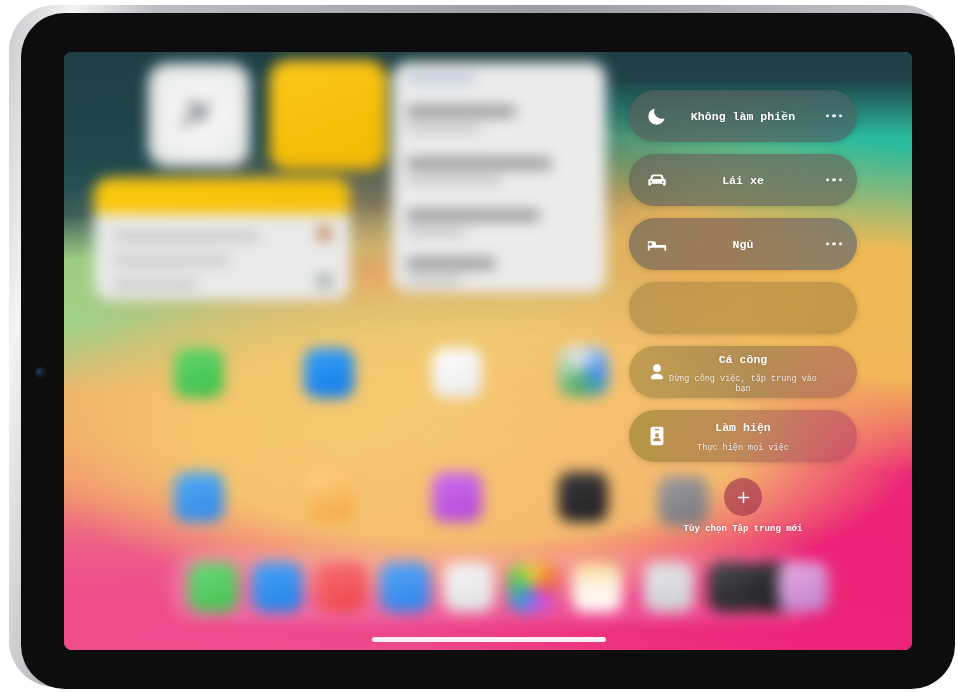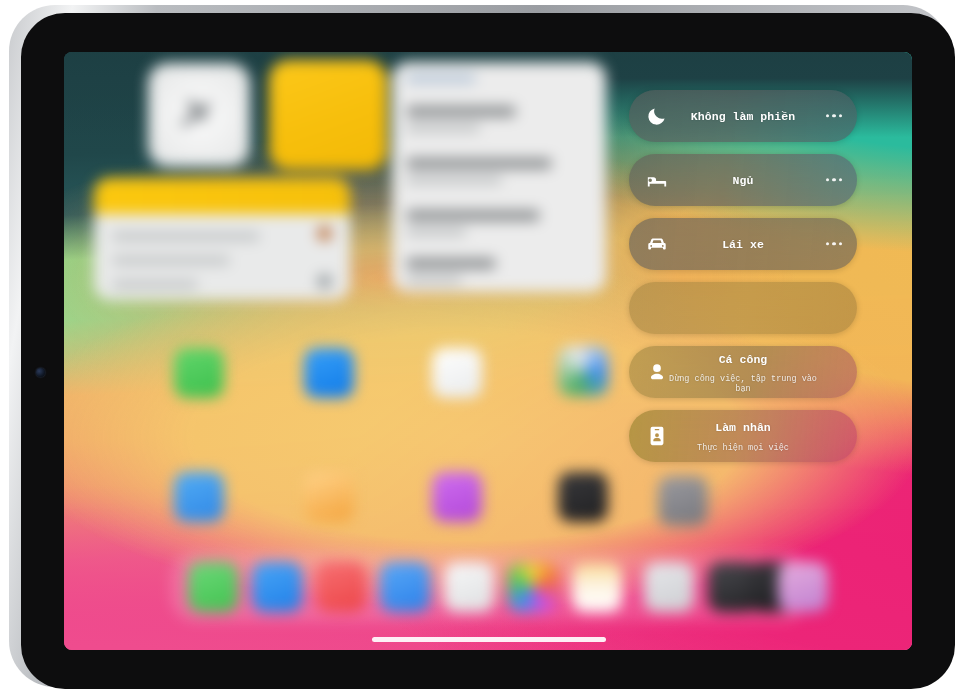--- a/index.html
+++ b/index.html
@@ -330,58 +330,58 @@
             <span class="pill-title">Không làm phiền</span>
           </span>
           <span class="pill-more">
             <i></i>
               <i></i>
               <i></i>
           </span>
         </div>
       </div>
 
+      <div class="focus-pill inactive" id="pill-2">
+        <div class="pill-tint"></div>
+        <div class="pill-content">
+          <span class="pill-icon">
+            <svg viewBox="0 0 24 24">
+                <path d="M5.6 7.6C5.9 6.6 6.7 6 7.8 6h8.4c1.1 0 1.9.6 2.2 1.6L19.6 11h.4a1.5 1.5 0 0 1 1.5 1.5V17a1 1 0 0 1-1 1h-1a1 1 0 0 1-1-1v-1H5.5v1a1 1 0 0 1-1 1h-1a1 1 0 0 1-1-1v-4.5A1.5 1.5 0 0 1 4 11h.4l1.2-3.4zM7 11h10l-.9-2.6c-.1-.3-.3-.4-.6-.4H8.5c-.3 0-.5.1-.6.4L7 11zm-1.3 2.1a1 1 0 1 0 0 2 1 1 0 0 0 0-2zm12.6 0a1 1 0 1 0 0 2 1 1 0 0 0 0-2z"></path>
+              </svg>
+          </span>
+          <span class="pill-text">
+            <span class="pill-title">Lái xe</span>
+          </span>
+          <span class="pill-more">
+            <i></i>
+              <i></i>
+              <i></i>
+          </span>
+        </div>
+      </div>
+
       <div class="focus-pill inactive" id="pill-1">
         <div class="pill-tint"></div>
         <div class="pill-content">
           <span class="pill-icon">
             <svg viewBox="0 0 24 24">
                 <path d="M2 9h6a3 3 0 0 1 3 3v1h10a1 1 0 0 1 1 1v5h-2v-3H4v3H2V9zm2.6 1.4a1.9 1.9 0 1 0 0 3.8 1.9 1.9 0 0 0 0-3.8z"></path>
               </svg>
           </span>
           <span class="pill-text">
             <span class="pill-title">Ngủ</span>
           </span>
           <span class="pill-more">
             <i></i>
               <i></i>
               <i></i>
           </span>
         </div>
       </div>
 
-      <div class="focus-pill inactive" id="pill-2">
-        <div class="pill-tint"></div>
-        <div class="pill-content">
-          <span class="pill-icon">
-            <svg viewBox="0 0 24 24">
-                <path d="M5.6 7.6C5.9 6.6 6.7 6 7.8 6h8.4c1.1 0 1.9.6 2.2 1.6L19.6 11h.4a1.5 1.5 0 0 1 1.5 1.5V17a1 1 0 0 1-1 1h-1a1 1 0 0 1-1-1v-1H5.5v1a1 1 0 0 1-1 1h-1a1 1 0 0 1-1-1v-4.5A1.5 1.5 0 0 1 4 11h.4l1.2-3.4zM7 11h10l-.9-2.6c-.1-.3-.3-.4-.6-.4H8.5c-.3 0-.5.1-.6.4L7 11zm-1.3 2.1a1 1 0 1 0 0 2 1 1 0 0 0 0-2zm12.6 0a1 1 0 1 0 0 2 1 1 0 0 0 0-2z"></path>
-              </svg>
-          </span>
-          <span class="pill-text">
-            <span class="pill-title">Lái xe</span>
-          </span>
-          <span class="pill-more">
-            <i></i>
-              <i></i>
-              <i></i>
-          </span>
-        </div>
-      </div>
-
       <div class="focus-pill" id="pill-3">
         <div class="pill-tint"></div>
       </div>
 
       <div class="focus-pill" id="pill-4">
         <div class="pill-tint"></div>
         <div class="pill-content">
           <span class="pill-icon">
             <svg viewBox="0 0 24 24">
                 <path d="M12 12a4.2 4.2 0 1 0 0-8.4 4.2 4.2 0 0 0 0 8.4zm0 1.8c-3.5 0-6.6 1.9-6.6 4.2 0 1.2 1 2 2.4 2h8.4c1.4 0 2.4-.8 2.4-2 0-2.3-3.1-4.2-6.6-4.2z"></path>
@@ -396,22 +396,31 @@
 
       <div class="focus-pill" id="pill-5">
         <div class="pill-tint"></div>
         <div class="pill-content">
           <span class="pill-icon">
             <svg viewBox="0 0 24 24">
                 <path d="M7 2h10a2 2 0 0 1 2 2v16a2 2 0 0 1-2 2H7a2 2 0 0 1-2-2V4a2 2 0 0 1 2-2zm2.6 2.4v1.2h4.8V4.4H9.6zM12 9a2.1 2.1 0 1 0 0 4.2A2.1 2.1 0 0 0 12 9zm0 5c-2.2 0-4 1.2-4 2.7v1.1h8v-1.1c0-1.5-1.8-2.7-4-2.7z"></path>
               </svg>
           </span>
           <span class="pill-text">
-            <span class="pill-title">Làm nhân</span>
+            <span class="pill-title">Làm hiện</span>
             <span class="pill-sub" style="display:block;">Thực hiện mọi việc</span>
           </span>
         </div>
       </div>
 
+      <div id="add-focus-wrap">
+        <button id="add-focus-button">
+          <svg viewBox="0 0 24 24">
+            <line x1="12" y1="5" x2="12" y2="19" stroke-linecap="round"></line>
+            <line x1="5" y1="12" x2="19" y2="12" stroke-linecap="round"></line>
+          </svg>
+        </button>
+        <div id="add-focus-label">Tùy chọn Tập trung mới</div>
+      </div>
 
     </div>
   </div>
 </div>
 
 </body></html>

